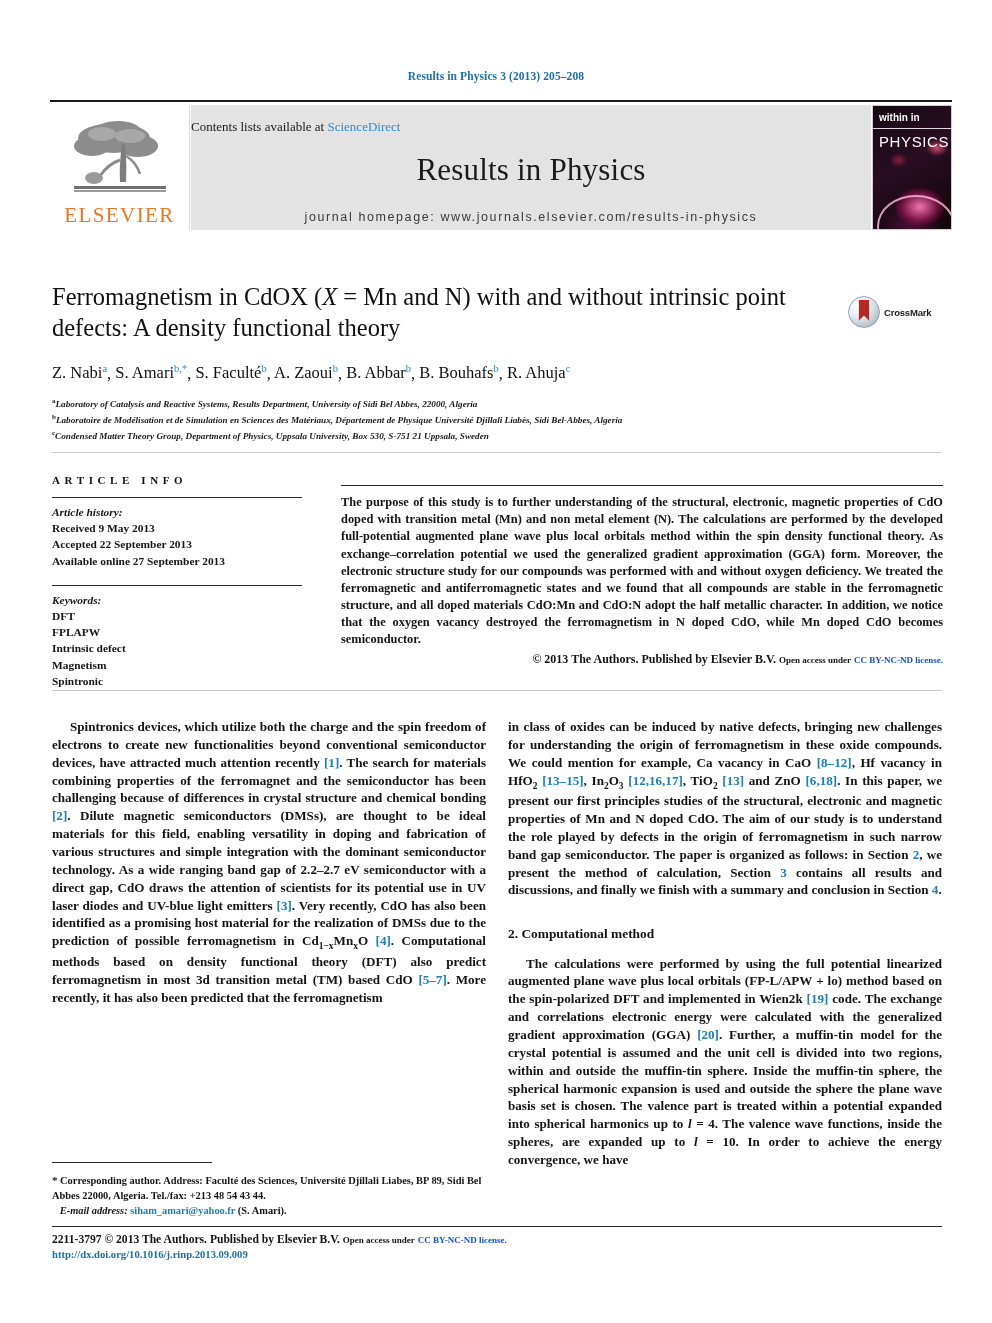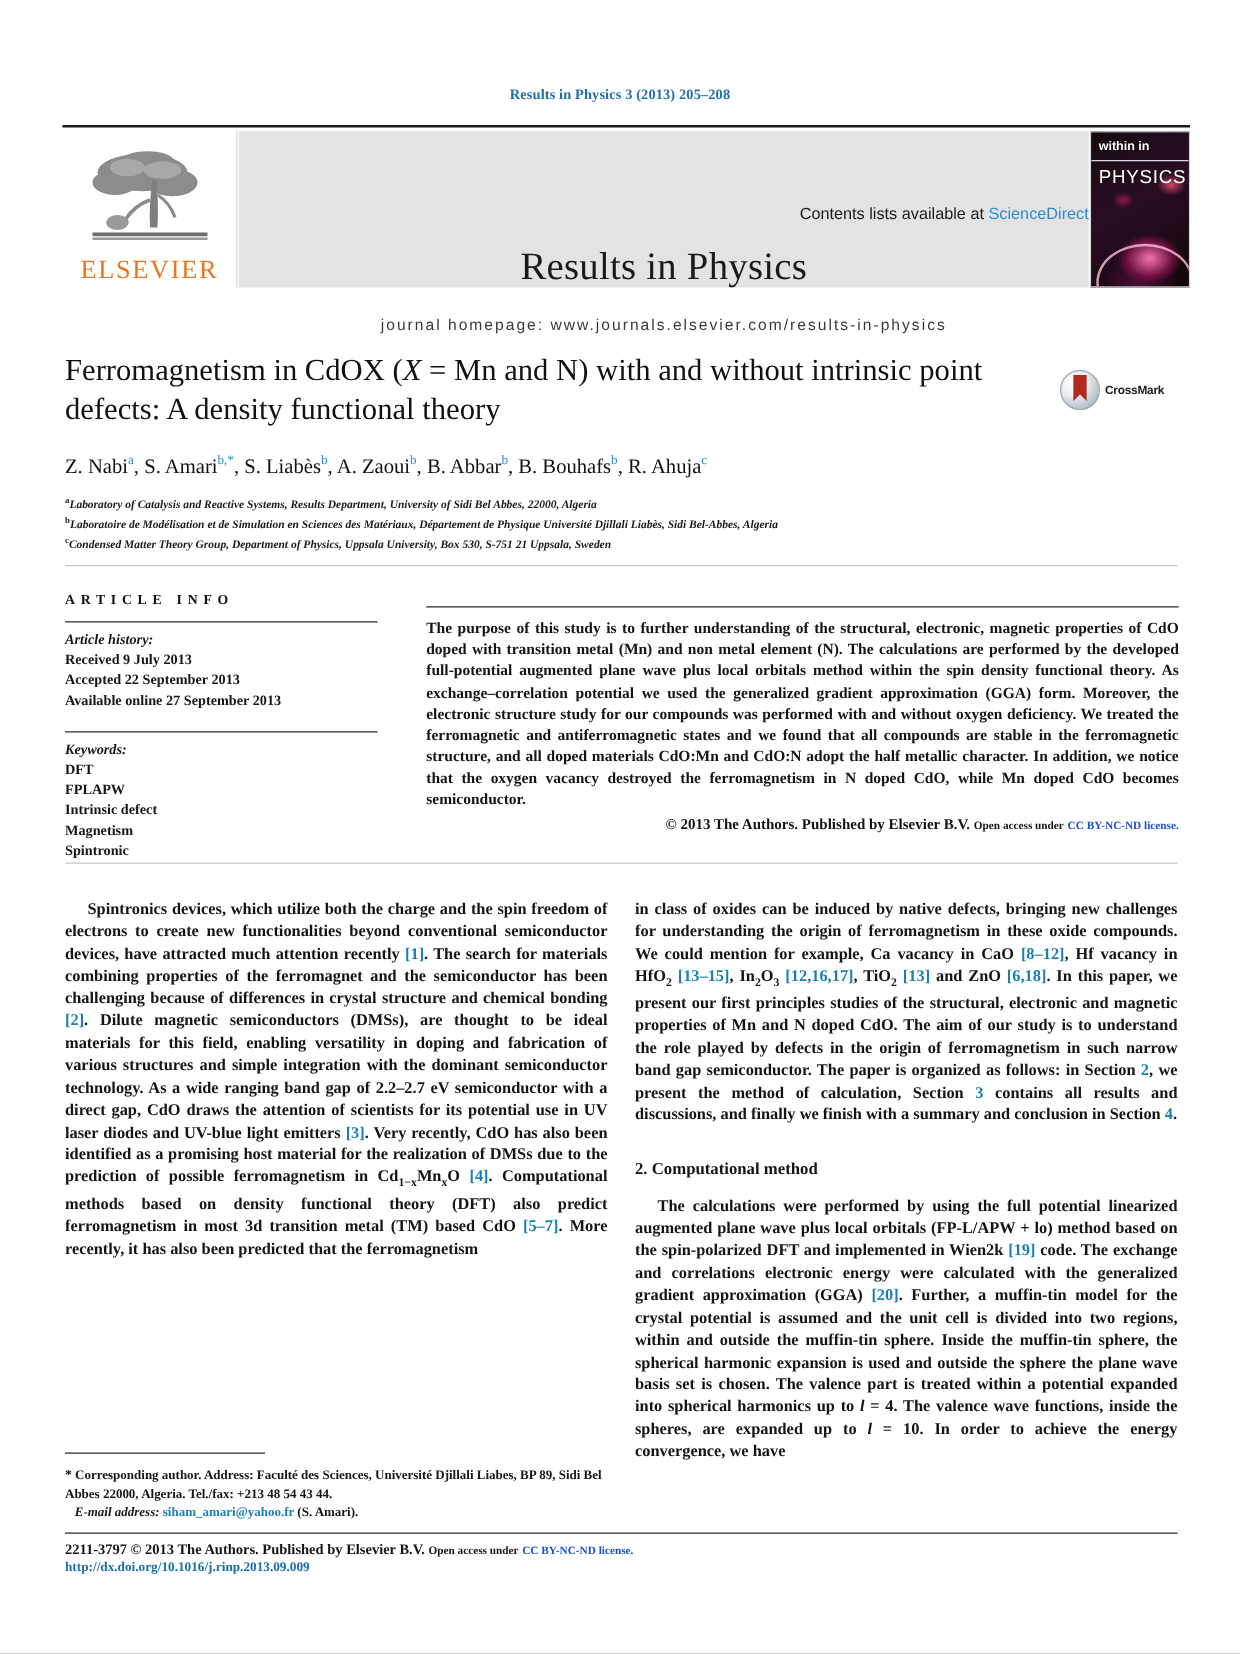--- a/index.html
+++ b/index.html
@@ -73,26 +73,25 @@
   .journal-band {
     position: absolute;
     left: 141px;
     top: 3px;
     width: 680px;
     height: 125px;
     background: #e3e3e3;
     box-sizing: border-box;
   }
   .contents-line {
-    text-align: right;
-    font-family: Liberation Sans, sans-serif;
+    text-align: left;
+    font-family: Liberation Serif, serif;
     font-size: 13px;
     color: #1a1a1a;
     padding-top: 14px;
-    margin-top: 44px;
   }
   .contents-line .sd {
     color: #2e8ccc;
   }
   .journal-title {
     text-align: center;
     font-family: "Liberation Serif", serif;
     font-size: 31px;
     color: #1a1a1a;
     margin-top: 17px;
@@ -454,21 +453,21 @@
 
   <div class="titleblock">
     <h1 class="art-title">
       <span>Ferromagnetism in CdOX (</span><span class="ital">X</span><span> = Mn and N) with and without intrinsic</span>
       <span>point defects: A density functional theory</span>
     </h1>
 
     <div class="authors">
       <span><span>Z. Nabi</span><sup>a</sup></span>,
       <span><span>S. Amari</span><sup>b,*</sup></span>,
-      <span><span>S. Liabès</span><sup>b</sup></span>,
+      <span><span>S. Faculté</span><sup>b</sup></span>,
       <span><span>A. Zaoui</span><sup>b</sup></span>,
       <span><span>B. Abbar</span><sup>b</sup></span>,
       <span><span>B. Bouhafs</span><sup>b</sup></span>,
       <span><span>R. Ahuja</span><sup>c</sup></span>
     </div>
 
     <div class="affils">
       <div><sup>a</sup><span>Laboratory of Catalysis and Reactive Systems, Results Department, University of Sidi Bel Abbes, 22000, Algeria</span></div>
       <div><sup>b</sup><span>Laboratoire de Modélisation et de Simulation en Sciences des Matériaux, Département de Physique Université Djillali Liabès, Sidi Bel-Abbes, Algeria</span></div>
       <div><sup>c</sup><span>Condensed Matter Theory Group, Department of Physics, Uppsala University, Box 530, S-751 21 Uppsala, Sweden</span></div>
@@ -482,21 +481,21 @@
     <div class="cm-label">CrossMark</div>
   </div>
 
   <div class="rule-under-title"></div>
 
   <div class="infoblock">
     <div class="sec-head">ARTICLE INFO</div>
     <div class="thin-rule"></div>
     <div class="info-group">
       <div class="lead">Article history:</div>
-      <div>Received 9 July 2013</div>
+      <div>Received 9 May 2013</div>
       <div>Accepted 22 September 2013</div>
       <div>Available online 27 September 2013</div>
     </div>
     <div class="kw-rule"></div>
     <div class="info-group">
       <div class="lead">Keywords:</div>
       <div>DFT</div>
       <div>FPLAPW</div>
       <div>Intrinsic defect</div>
       <div>Magnetism</div>

